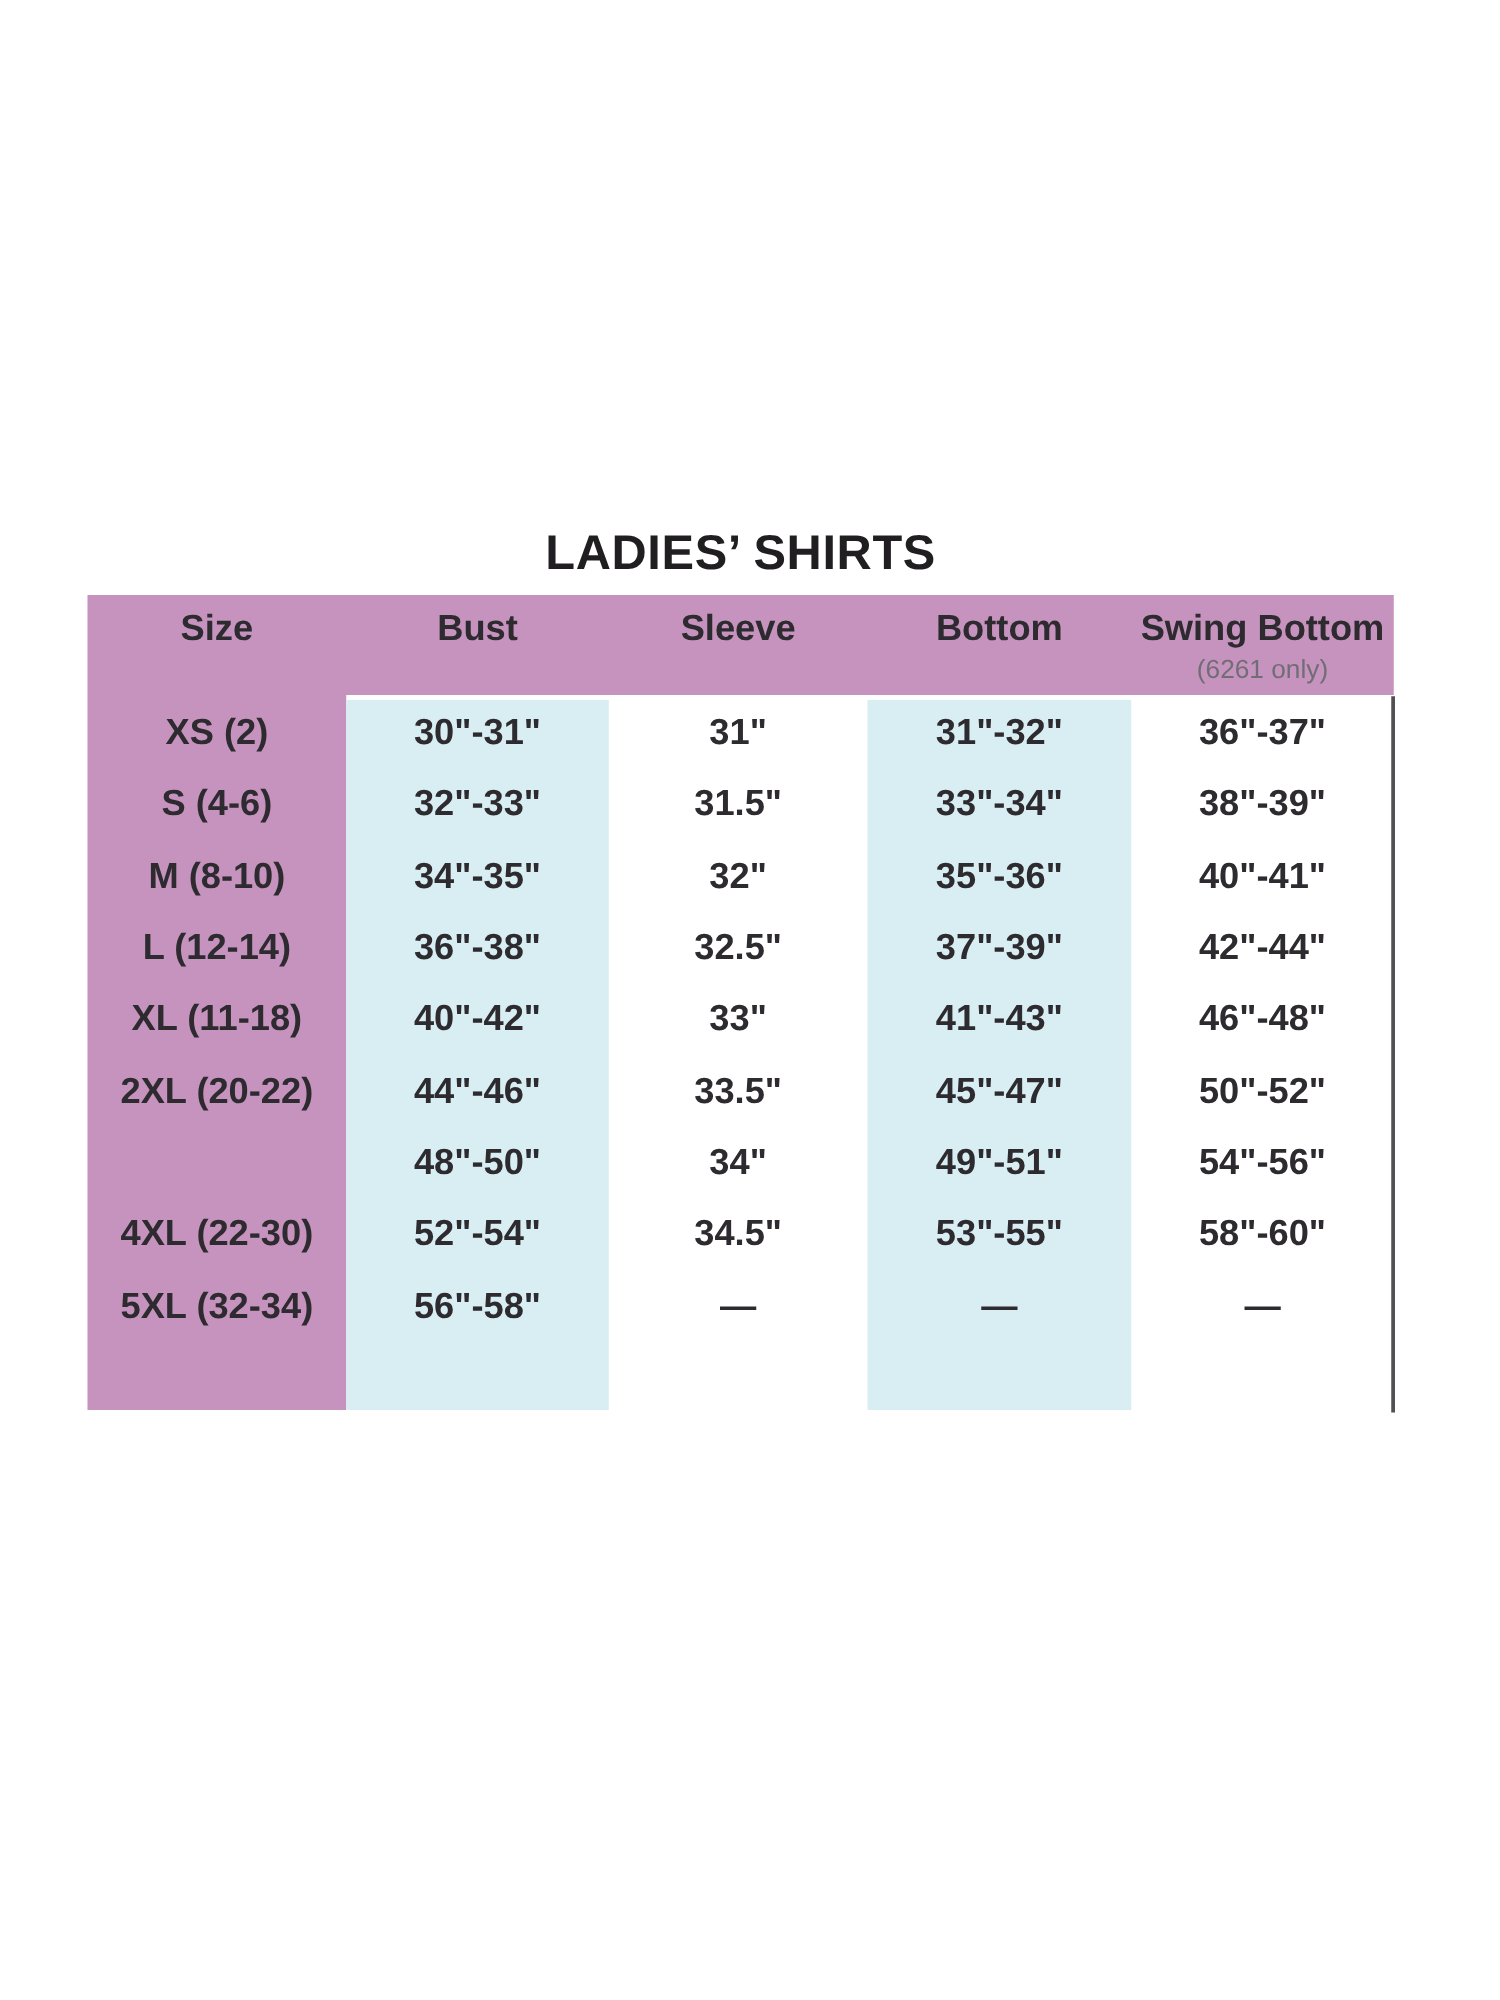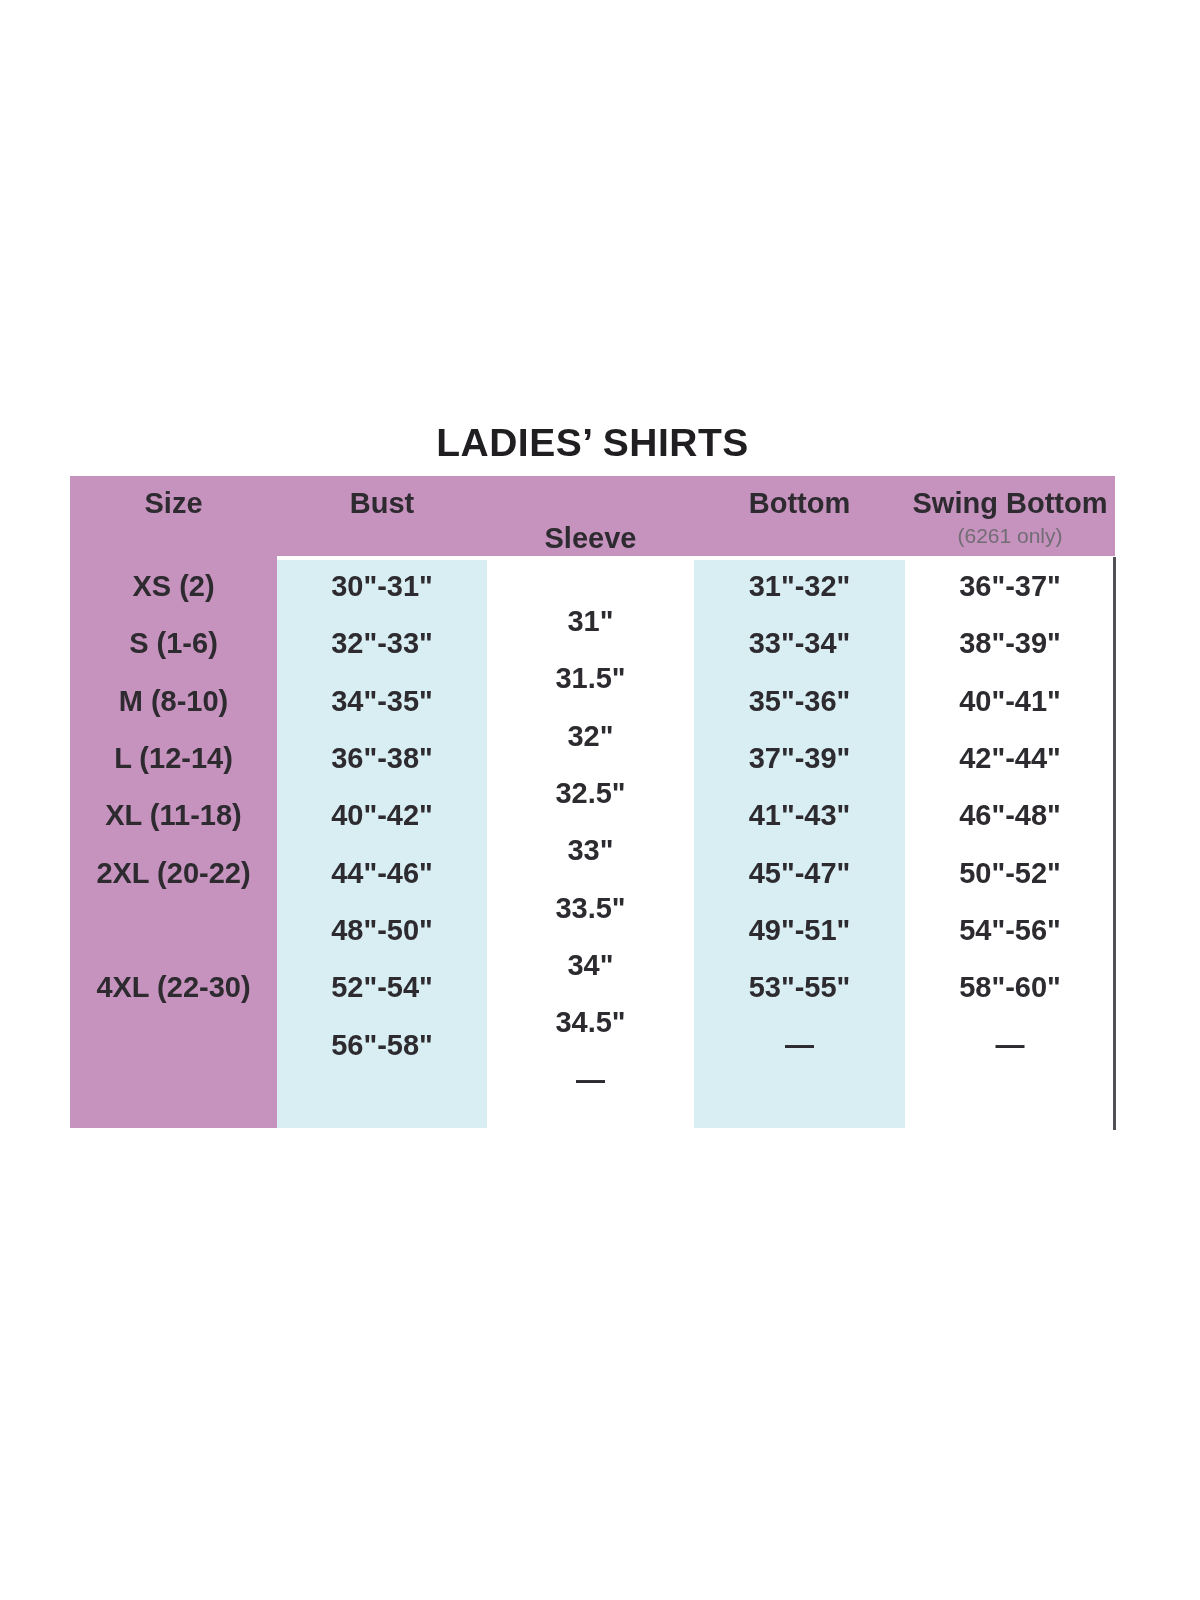--- a/index.html
+++ b/index.html
@@ -55,21 +55,21 @@
   .row  { height:57px; }
   .cell {
     position:absolute; top:0; height:100%;
     display:flex; flex-direction:column;
     align-items:center; justify-content:center;
     text-align:center;
   }
   .hrow .cell { justify-content:flex-start; padding-top:9px; box-sizing:border-box; }
   .c-size   { left:0;     width:207px; }
   .c-bust   { left:207px; width:210px; }
-  .c-sleeve { left:417px; width:277px; width:207px;margin-top:35px; }
+  .c-sleeve { left:417px; width:277px; width:207px; }
   .c-bottom { left:624px; width:211px; }
   .c-swing  { left:835px; width:210px; }
   .hlabel {
     font-size:29px; font-weight:bold; line-height:36px;
     color:var(--c-text_dark, #2d2b2f);
     white-space:nowrap;
   }
   .hsublabel {
     font-size:21px; font-weight:normal; line-height:29px;
     color:var(--c-text_gray, #716d74);
@@ -126,21 +126,21 @@
     <div class="cell c-bottom">
         <span class="val">31"-32"</span>
       </div>
     <div class="cell c-swing">
         <span class="val">36"-37"</span>
       </div>
   </div>
 
   <div class="row" style="top:615px">
     <div class="cell c-size">
-        <span class="val">S (1-6)</span>
+        <span class="val">S (4-6)</span>
       </div>
     <div class="cell c-bust">
         <span class="val">32"-33"</span>
       </div>
     <div class="cell c-sleeve">
         <span class="val">31.5"</span>
       </div>
     <div class="cell c-bottom">
         <span class="val">33"-34"</span>
       </div>
@@ -248,20 +248,23 @@
       </div>
     <div class="cell c-bottom">
         <span class="val">53"-55"</span>
       </div>
     <div class="cell c-swing">
         <span class="val">58"-60"</span>
       </div>
   </div>
 
   <div class="row" style="top:1017px">
+    <div class="cell c-size">
+        <span class="val">5XL (32-34)</span>
+      </div>
     <div class="cell c-bust">
         <span class="val">56"-58"</span>
       </div>
     <div class="cell c-sleeve">
         <span class="val">—</span>
       </div>
     <div class="cell c-bottom">
         <span class="val">—</span>
       </div>
     <div class="cell c-swing">

